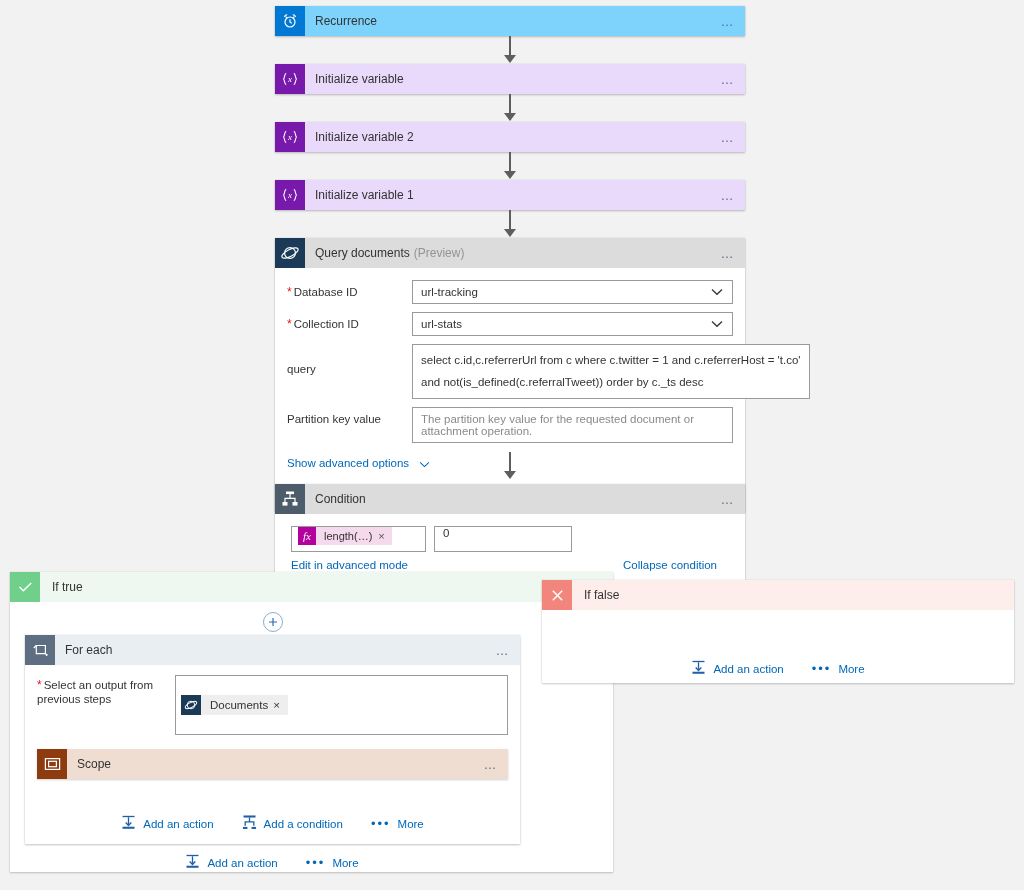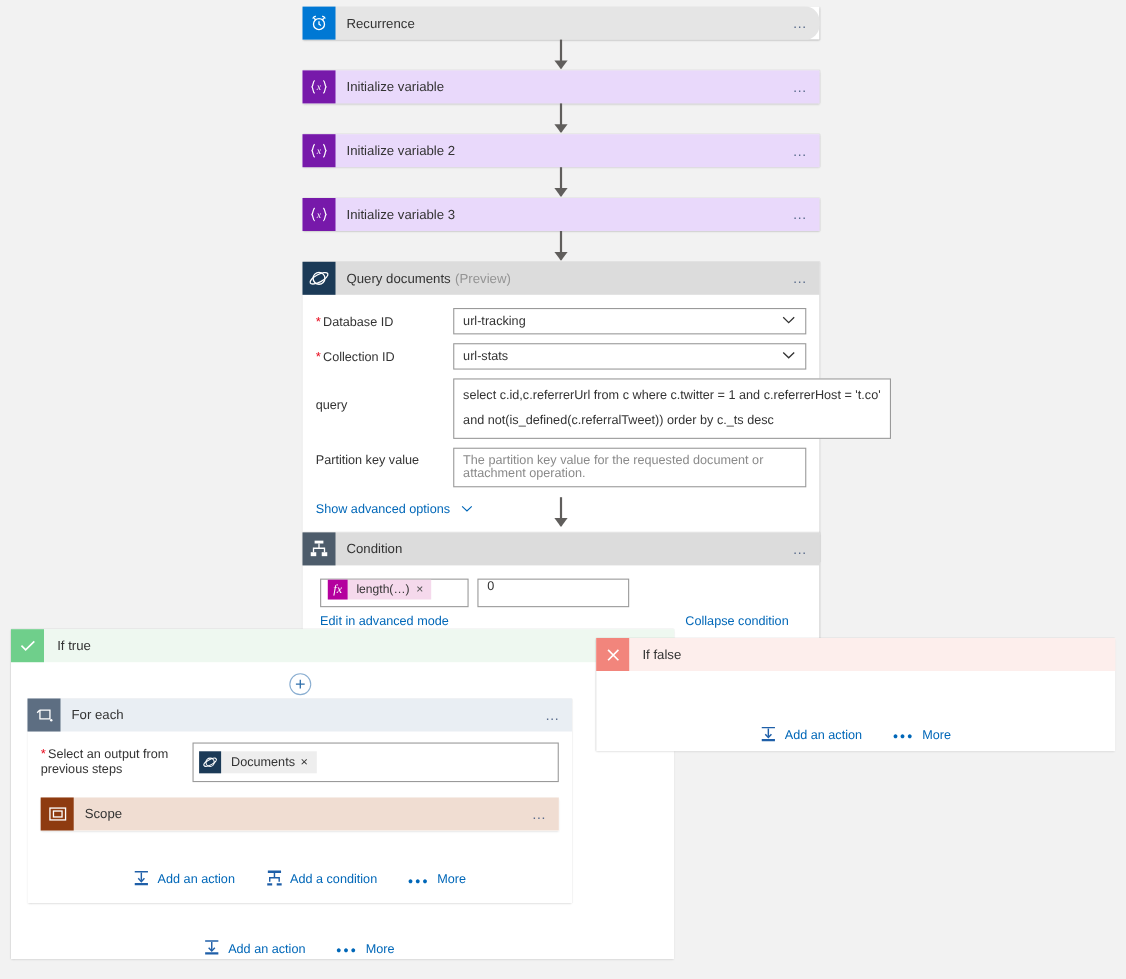--- a/index.html
+++ b/index.html
@@ -53,21 +53,21 @@
     top: 50%;
     transform: translateY(-50%);
     font-size: 13px;
     letter-spacing: 1.5px;
     color: #5a6c8c;
     line-height: 1;
     user-select: none;
   }
 
   
-  .hdr-recurrence { background: #e5e5e5; border-radius: 13px; }
+  .hdr-recurrence { background: #7dd3fc; }
   .ico-recurrence { background: #0078d4; }
 
   .hdr-variable { background: #e9d9fb; }
   .ico-variable { background: #7719aa; }
 
   .hdr-cosmos { background: #dcdcdc; }
   .ico-cosmos { background: #1b3a57; }
 
   .hdr-condition { background: #dcdcdc; }
   .ico-condition { background: #4d5c6b; }
@@ -309,21 +309,21 @@
 
   <div class="card" style="left:275px; top:180px; width:470px;">
     <div class="card-header hdr-variable">
       <div class="card-icon ico-variable">
         <svg width="18" height="14" viewBox="0 0 18 14" fill="none" stroke="#ffffff" stroke-width="1.1">
           <path d="M5.2 1.2 C3.4 1.6 3.9 5.4 2.6 7 C3.9 8.6 3.4 12.4 5.2 12.8"></path>
           <path d="M12.8 1.2 C14.6 1.6 14.1 5.4 15.4 7 C14.1 8.6 14.6 12.4 12.8 12.8"></path>
           <text x="9" y="10" text-anchor="middle" font-size="9" font-family="Liberation Serif, serif" font-style="italic" fill="#ffffff" stroke="none">x</text>
         </svg>
       </div>
-      <div class="card-title">Initialize variable 3</div>
+      <div class="card-title">Initialize variable 1</div>
       <div class="ellipsis">…</div>
     </div>
   </div>
 
   <div class="connector" style="left:509px; top:210px; height:26px;"></div>
   <div class="arrowhead" style="left:504px; top:229px;"></div>
 
   <div class="card" style="left:275px; top:238px; width:470px;">
     <div class="card-header hdr-cosmos">
       <div class="card-icon ico-cosmos">
@@ -456,21 +456,21 @@
             <circle cx="14.6" cy="11.8" r="1.1" fill="#ffffff" stroke="none"></circle>
           </svg>
         </div>
         <div class="card-title">For each</div>
         <div class="ellipsis">…</div>
       </div>
 
       <div style="padding:10px 12px 12px 12px;">
         <div class="form-row">
           <div class="form-label req" style="width:118px; flex:0 0 118px; padding-top:3px;">Select an output from previous steps</div>
-          <div class="field" style="min-height:26px; padding:7px 0;">
+          <div class="field" style="min-height:26px; padding:19px 0;">
             <span class="token-doc">
               <span class="docico">
                 <svg width="14" height="14" viewBox="0 0 20 20" fill="none" stroke="#ffffff" stroke-width="1.4">
                   <circle cx="10" cy="10" r="5.4"></circle>
                   <ellipse cx="10" cy="10" rx="9" ry="3.4" transform="rotate(-28 10 10)"></ellipse>
                 </svg>
               </span>
               <span class="tok-label">Documents</span>
               <span class="tok-x">×</span>
             </span>

